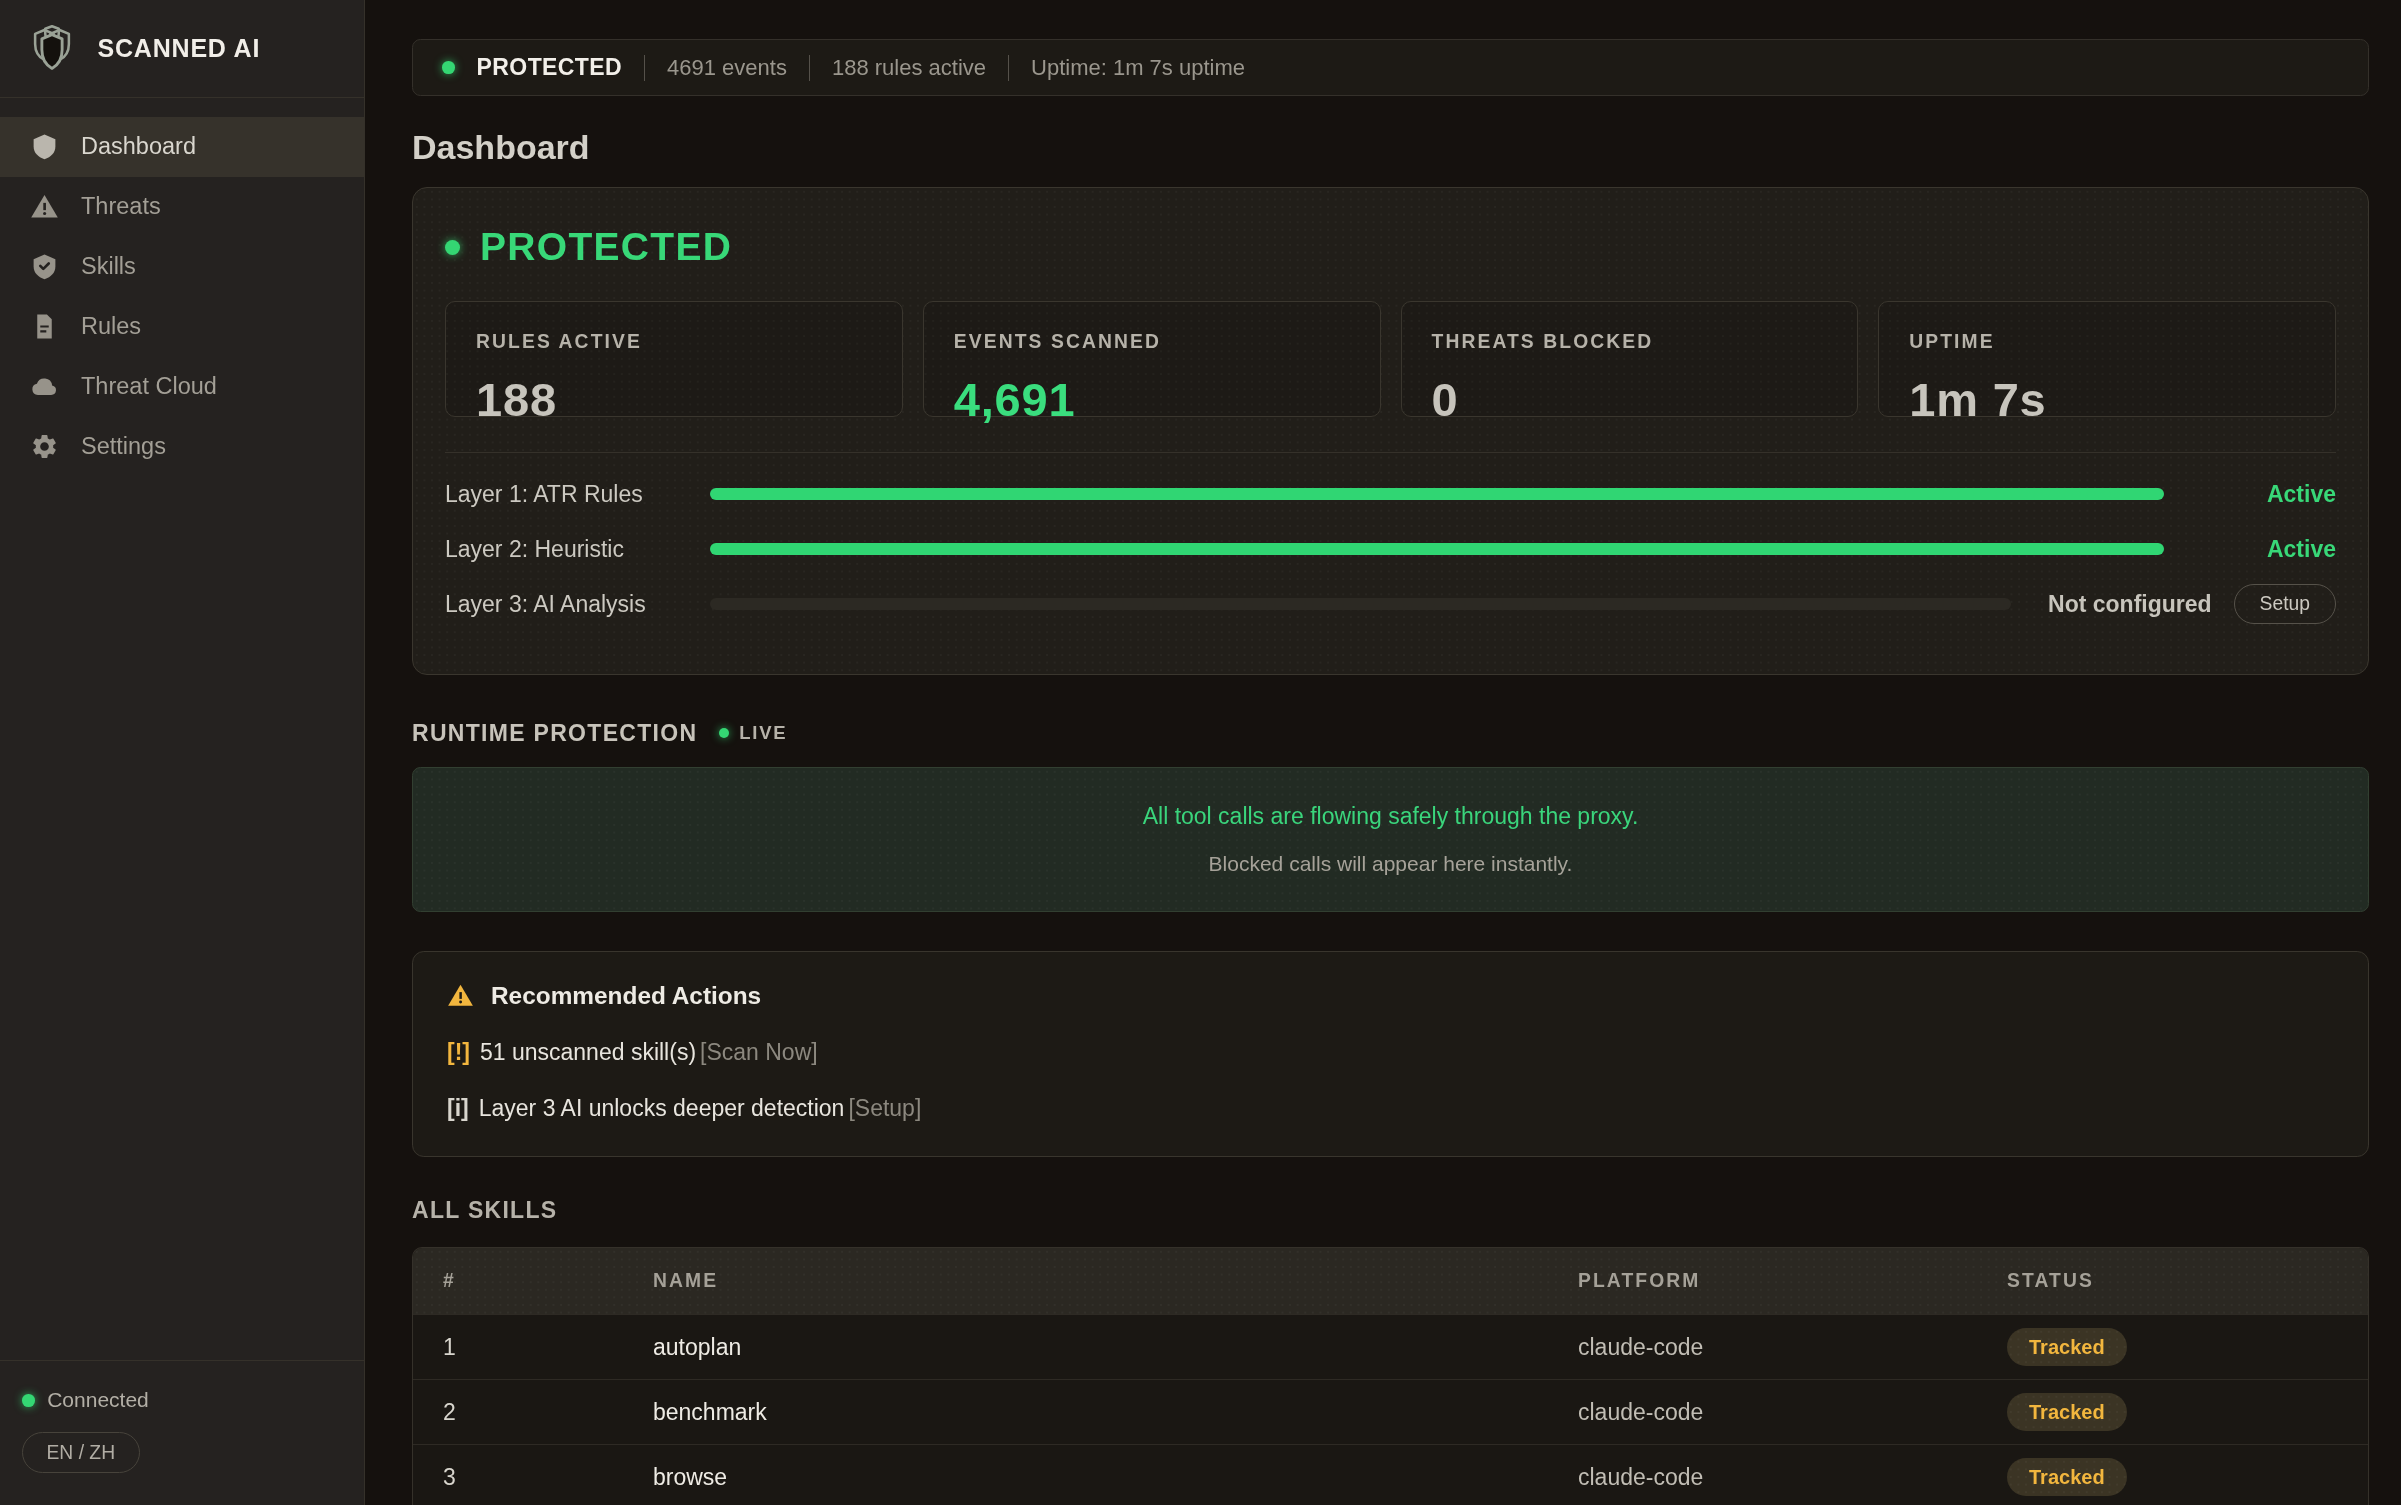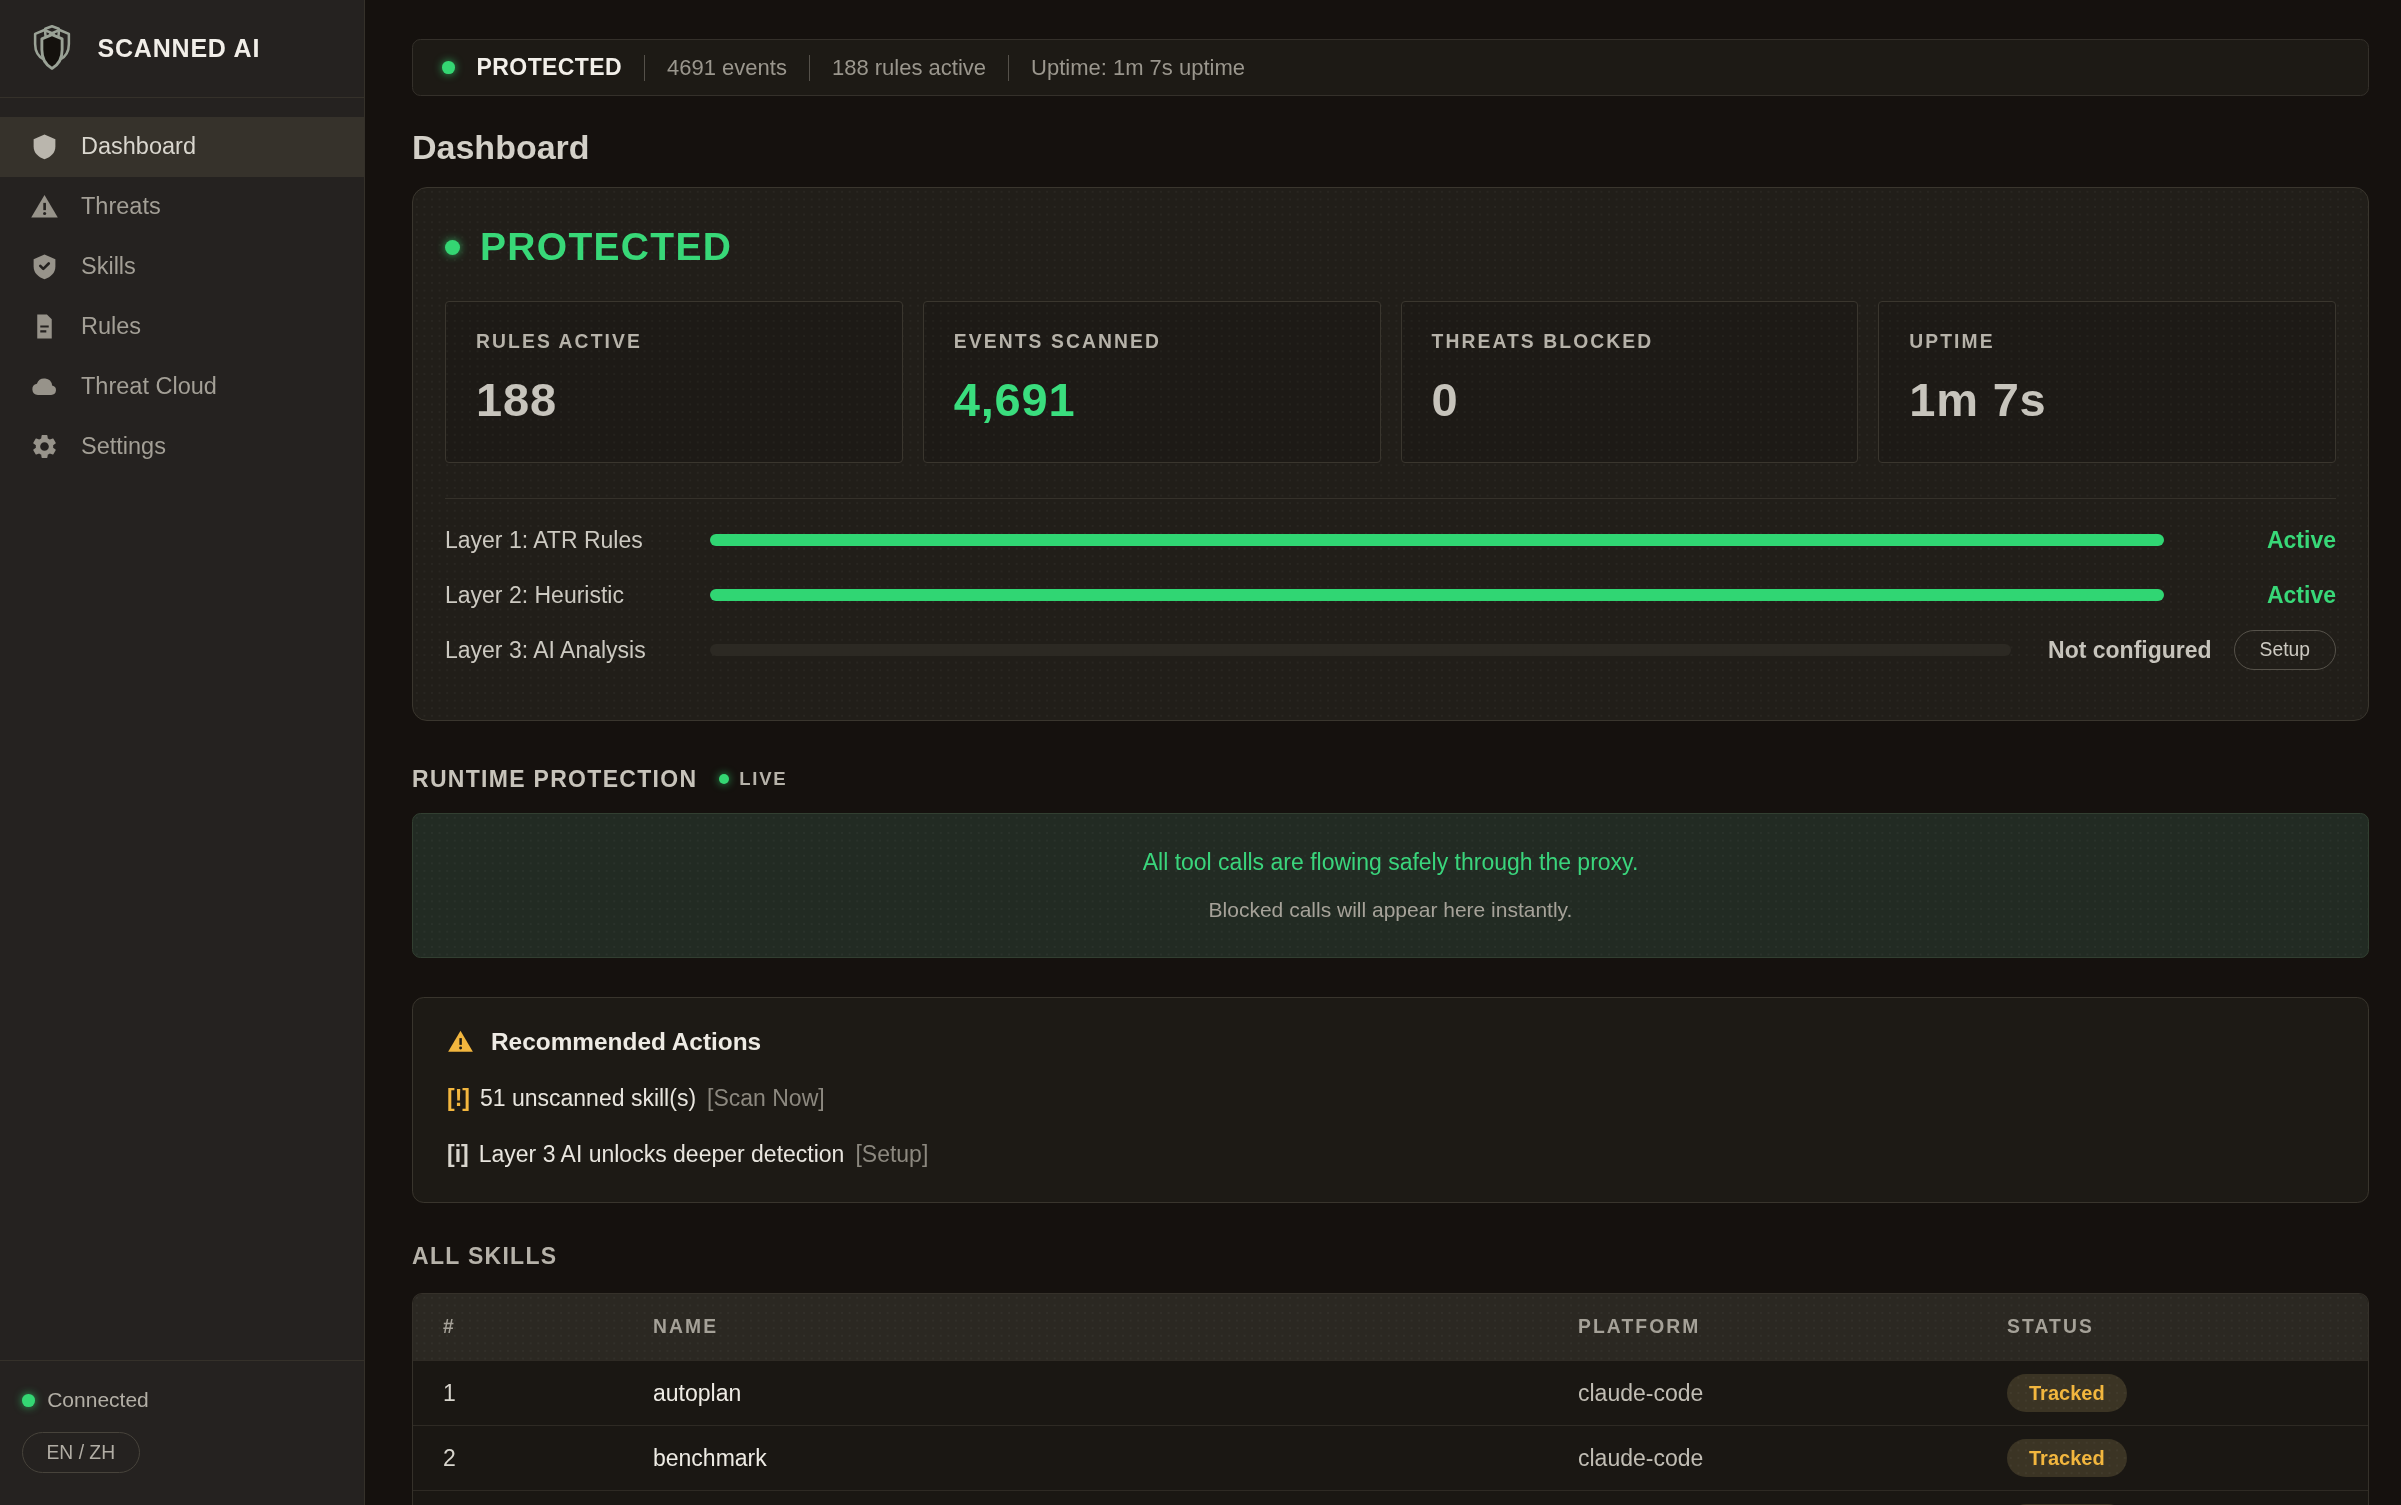--- a/index.html
+++ b/index.html
@@ -83,23 +83,23 @@
   .hero-card {
     background-color:#211e19;
     border:0.8px solid #3a362e; border-radius:15px;
     padding:37px 32px 42px;
   }
   .hero-status { display:flex; align-items:center; gap:20px; }
   .hero-status .hero-word { font-size:39px; font-weight:800; letter-spacing:1.3px; color:#38d878; }
 
   .stats-grid { margin-top:32px; display:grid; grid-template-columns:repeat(4,1fr); gap:20px; }
   .stat {
-    border:0.8px solid #3a362e; border-radius:4px;
+    border:0.8px solid #3a362e; border-radius:10px;
     background:rgba(0,0,0,.10);
-    padding:29px 30px 34px; height:162px;
+    padding:29px 30px 34px; height:116px;
   }
   .stat-label { font-size:19.3px; font-weight:600; letter-spacing:2.1px; color:#b6b2a9; }
   .stat-value { margin-top:18.5px; font-size:47px; font-weight:700; color:#c7c4bc; letter-spacing:0.8px; }
   .stat-value.accent { color:#3ade7e; }
 
   .hero-divider { margin:35px 0 13.5px; border:none; border-top:0.8px solid #35312a; }
 
   .layer-row { display:flex; align-items:center; height:55px; }
   .layer-label { width:265px; min-width:265px; font-size:23px; color:#ccc9c1; }
   .layer-bar { flex:1; height:12.6px; border-radius:840px; margin-right:37px; }
@@ -136,21 +136,21 @@
     border:0.8px solid #39352d; border-radius:11.8px;
     padding:30px 34px 34px;
   }
   .reco-title { display:flex; align-items:center; gap:17px; }
   .reco-title svg { width:27px; height:27px; }
   .reco-title .rt-text { font-size:24.4px; font-weight:700; color:#eeebe4; }
   .reco-item { margin-top:29px; font-size:23px; color:#e8e5de; }
   .reco-item .pfx { font-weight:700; margin-right:10px; }
   .reco-item .pfx.warn { color:#f2b63e; }
   .reco-item .pfx.info { color:#d8d5cd; }
-  .reco-item .action { color:#8c887f; margin-left:11px; cursor:pointer; text-decoration:none; }
+  .reco-item .action { color:#8c887f; margin-left:4px; cursor:pointer; text-decoration:none; }
 
   
   .skills-heading { margin-top:40px; font-size:23px; font-weight:700; letter-spacing:1.3px; color:#b6b2a9; }
   .skills-table {
     margin-top:23.5px;
     border:0.8px solid #35312a; border-bottom:none;
     border-radius:10px 10px 0 0; overflow:hidden;
     background:#1a1713;
   }
   .t-head, .t-row {

